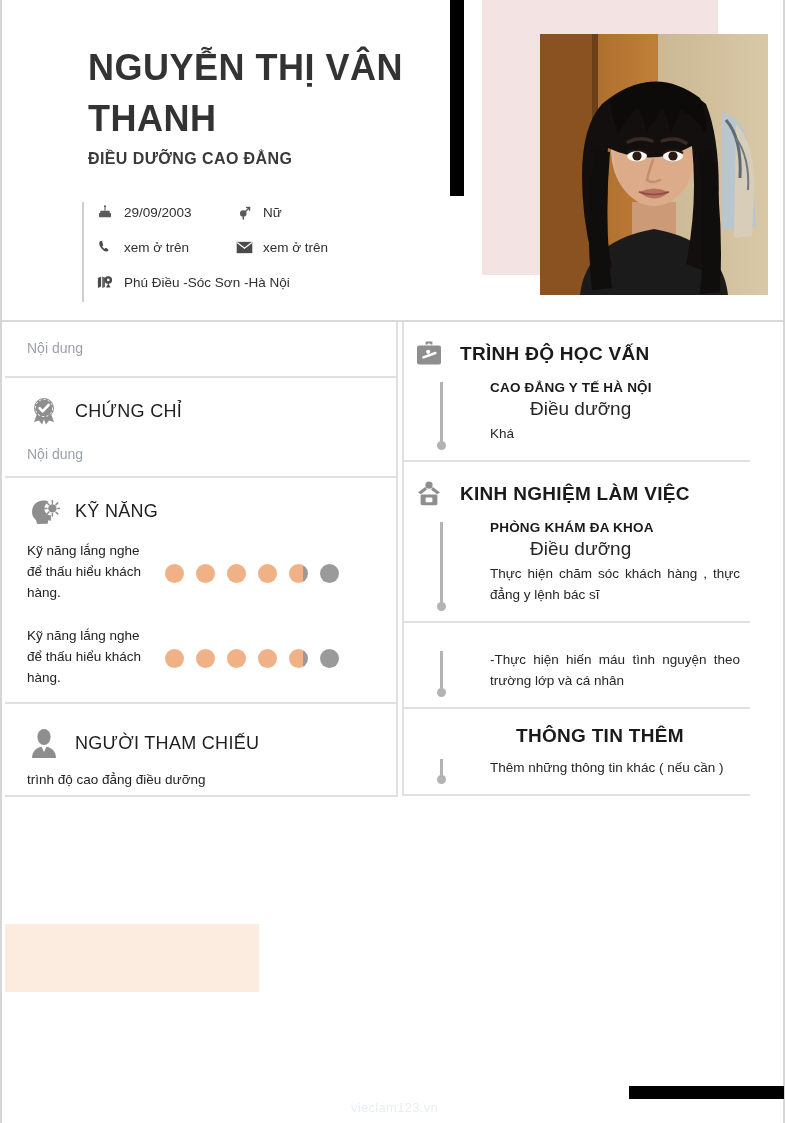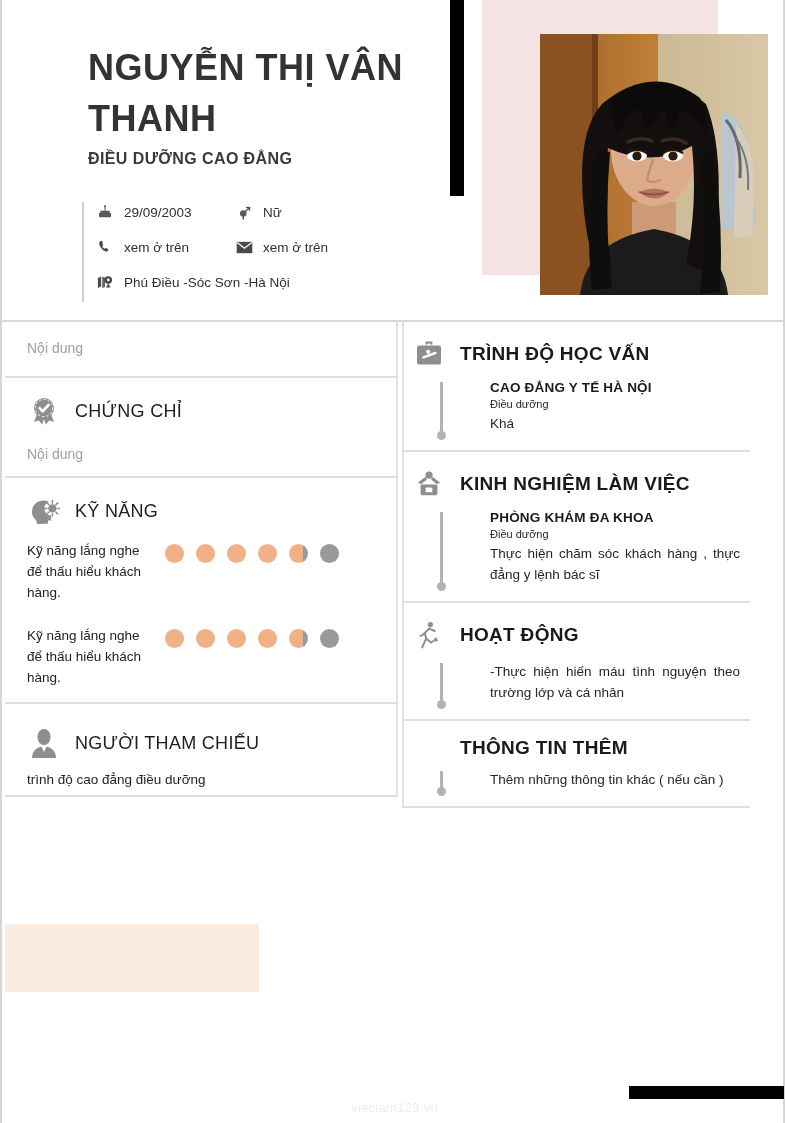--- a/index.html
+++ b/index.html
@@ -72,21 +72,21 @@
   .placeholder { font-size: 14px; color: #9ba0aa; }
 
   .sec-head { display: flex; align-items: center; gap: 14px; margin-bottom: 4px; }
   .sec-head .sicon { width: 34px; height: 34px; flex: none; display:flex; align-items:center; justify-content:center; }
   .sec-head .sicon svg { display:block; }
   .sec-title {
     font-size: 18px; font-weight: normal; color: #1f1f1f;
     letter-spacing: 0.3px; text-transform: uppercase;
   }
 
-  .skill-row { display: flex; align-items: flex-start; gap: 10px; margin-top: 12px; }
+  .skill-row { display: flex; align-items: center; gap: 10px; margin-top: 12px; }
   .skill-name { width: 128px; font-size: 13.5px; color: #232323; line-height: 21px; }
   .dots { display: flex; gap: 12px; padding-top: 4px; }
   .dot { width: 19px; height: 19px; border-radius: 50%; }
   .dot.on { background: #efb185; }
   .dot.off { background: #9a9a9a; }
   .dot.half { background: linear-gradient(to right, #efb185 72%, #9a9a9a 72%); }
 
   .ref-text { font-size: 13.5px; color: #232323; margin-top: 12px; }
 
   
@@ -99,21 +99,21 @@
   .r-body { position: relative; padding-left: 86px; padding-right: 10px; margin-top: 10px; }
   .timeline {
     position: absolute; left: 36px; top: 2px; bottom: 2px; width: 3px;
     background: #b3b3b3;
   }
   .timeline::after {
     content: ""; position: absolute; left: -3px; bottom: -8px;
     width: 9px; height: 9px; border-radius: 50%; background: #b3b3b3;
   }
   .r-org { font-size: 13.5px; font-weight: bold; color: #1a1a1a; letter-spacing: 0.2px; }
-  .r-role { font-size: 11px; color: #262626; margin-top: 3px; }
+  .r-role { font-size: 19px; color: #262626; margin-top: 3px; margin-left: 40px; }
   .r-desc { font-size: 13.5px; color: #262626; margin-top: 3px; line-height: 21px; }
   .r-desc.justify { text-align: justify; }
 
   
   .footer { position: relative; height: 221px; }
   .peach-rect {
     position: absolute; left: 3px; top: 22px; width: 254px; height: 68px;
     background: #fcece0;
   }
   .black-bar-btm {
@@ -373,42 +373,28 @@
         </div>
         <div class="r-body">
           <span class="timeline"></span>
           <div class="r-org">PHÒNG KHÁM ĐA KHOA</div>
           <div class="r-role">Điều dưỡng</div>
           <div class="r-desc justify">Thực hiện chăm sóc khách hàng , thực đẳng y lệnh bác sĩ</div>
         </div>
       </div>
 
       <div class="r-sec">
-        <div class="r-head">
-          <span class="sicon">
-            <svg width="30" height="30" viewBox="0 0 30 30" fill="none" stroke="#8e8e8e" stroke-width="2" stroke-linecap="round">
-              <circle cx="16.4" cy="4.6" r="2.6" fill="#8e8e8e" stroke="none"></circle>
-              <path d="M15.4 8.6 10.6 13l1.6 5.4-4 9"></path>
-              <path d="M12.2 18.4 17 22.6"></path>
-              <path d="M15.4 8.6 20.6 11"></path>
-              <path d="M11 13.4 6.6 16"></path>
-              <path d="M17.8 22 22.4 18.6" stroke-width="1.6"></path>
-              <path d="M20.6 17.2 24.4 20.6 21 22z" fill="#8e8e8e" stroke="none"></path>
-            </svg>
-          </span>
-          <span class="r-title">HOẠT ĐỘNG</span>
-        </div>
         <div class="r-body">
           <span class="timeline"></span>
           <div class="r-desc justify">-Thực hiện hiến máu tình nguyện theo trường lớp và cá nhân</div>
         </div>
       </div>
 
       <div class="r-sec last">
-        <div class="r-head" style="padding-left:56px;">
+        <div class="r-head" style="padding-left:112px;">
           <span class="r-title">THÔNG TIN THÊM</span>
         </div>
         <div class="r-body">
           <span class="timeline"></span>
           <div class="r-desc">Thêm những thông tin khác ( nếu cần )</div>
         </div>
       </div>
     </div>
   </div>
 

